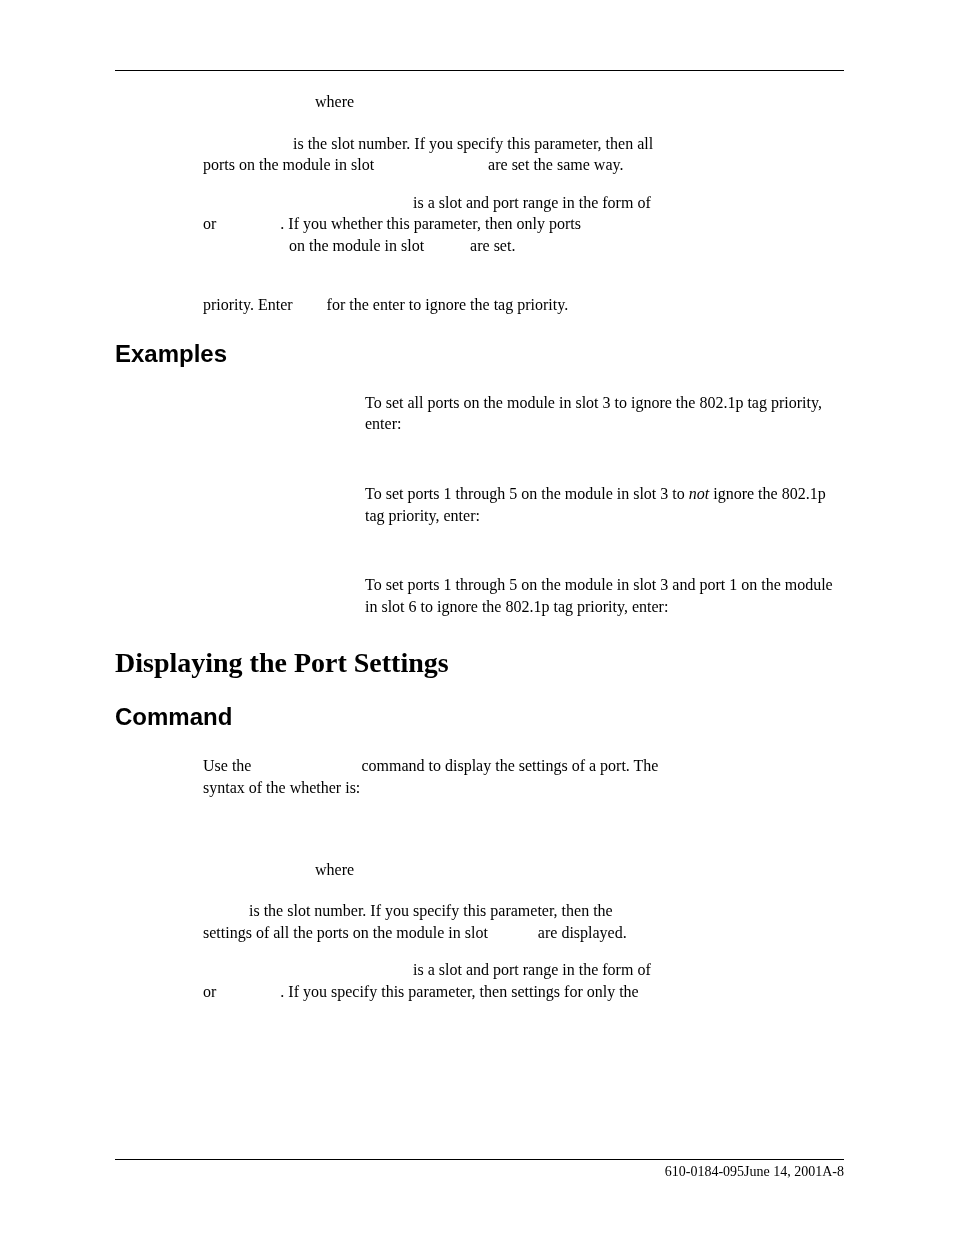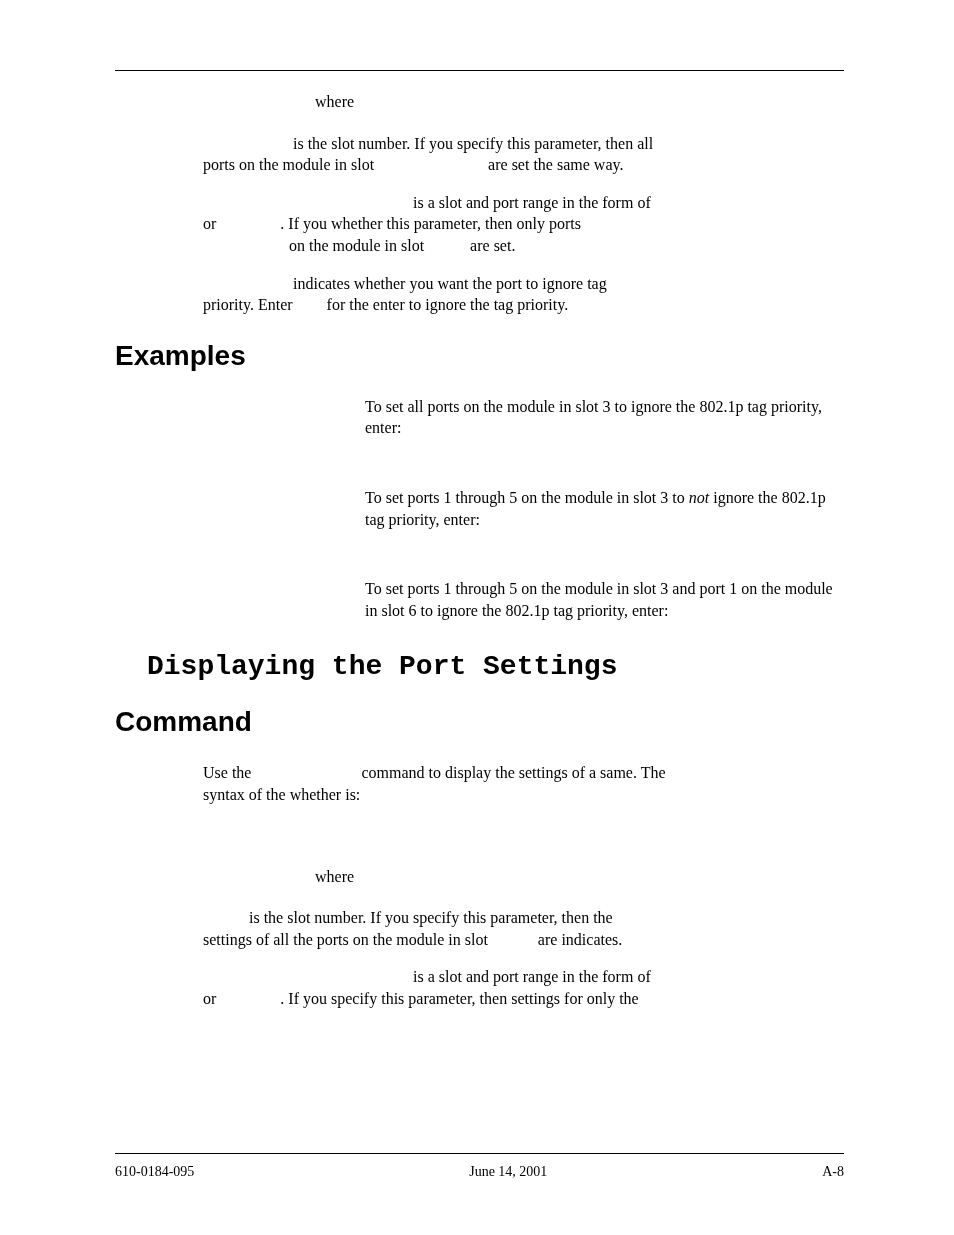--- a/index.html
+++ b/index.html
@@ -23,53 +23,52 @@
     line-height: 1.35;
   }
   .indent-block {
     margin-left: 88px;
     margin-bottom: 16px;
     line-height: 1.35;
   }
   .section-heading {
     font-family: Arial, Helvetica, sans-serif;
     font-weight: bold;
-    font-size: 28px;
+    font-size: 24px;
     margin-top: 24px;
     margin-bottom: 24px;
   }
   .main-heading {
-    font-family: Liberation Mono, monospace;
+    font-family: Liberation Serif, serif;
     font-weight: bold;
     font-size: 28px;
     margin-top: 30px;
     margin-bottom: 24px;
-    margin-left: 32px;
   }
   .example-block-big {
     margin-left: 250px;
     margin-bottom: 48px;
     line-height: 1.35;
   }
   .example-block-last {
     margin-left: 250px;
     margin-bottom: 12px;
     line-height: 1.35;
   }
   em { font-style: italic; }
   .footer {
     position: absolute;
     bottom: 55px;
     left: 115px;
     right: 110px;
     border-top: 1px solid #000;
-    padding-top: 10px;
+    padding-top: 4px;
     font-size: 14px;
     display: flex;
-    justify-content: space-between;
+    justify-content: flex-end;
   }
   .gap-right { padding-right: 110px; }
   .gap-right2 { padding-right: 42px; }
   .gap-right3 { padding-right: 46px; }
   .gap-right4 { padding-right: 30px; }
   .pre-word { padding-right: 60px; }
   .pre-word2 { padding-right: 46px; }
   .pre-or { padding-right: 60px; }
   .row2 { padding-left: 86px; }
   .bump { display:inline-block; width: 90px; }
@@ -93,21 +92,21 @@
 <div class="indent-block">
   <span style="display:inline-block; width:210px;"></span><span>is a slot and port range in the form of</span><br>
   <span class="pre-or">or</span>
   <span>. If you whether this parameter, then only ports</span><br>
   <span class="row2">on the module in slot</span>
   <span class="gap-right2"></span>
   <span>are set.</span>
 </div>
 
 <div class="indent-block">
-  <span class="bump"></span><span>indicates whether you want the port to ignore tag</span><br>
+  <span class="bump"></span><br>
   <span>priority. Enter</span>
   <span class="gap-right4"></span>
   <span>for the enter to ignore the tag priority.</span>
 </div>
 
 <div class="section-heading">
   <span>Examples</span>
 </div>
 
 <div class="example-block-big">
@@ -126,33 +125,33 @@
   <span>Displaying the Port Settings</span>
 </div>
 
 <div class="section-heading">
   <span>Command</span>
 </div>
 
 <div class="indent-block" style="margin-bottom:60px;">
   <span class="pre-word">Use the</span>
   <span class="gap-right3"></span>
-  <span>command to display the settings of a same. The</span><br>
+  <span>command to display the settings of a port. The</span><br>
   <span>syntax of the whether is:</span>
 </div>
 
 <div class="content-block">
   <span>where</span>
 </div>
 
 <div class="indent-block">
   <span class="pre-word2"></span><span>is the slot number. If you specify this parameter, then the</span><br>
   <span>settings of all the ports on the module in slot</span>
   <span class="gap-right3"></span>
-  <span>are indicates.</span>
+  <span>are displayed.</span>
 </div>
 
 <div class="indent-block">
   <span style="display:inline-block; width:210px;"></span><span>is a slot and port range in the form of</span><br>
   <span class="pre-or">or</span>
   <span>. If you specify this parameter, then settings for only the</span><br>
 </div>
 
 <div class="footer">
   <span>610-0184-095</span>

